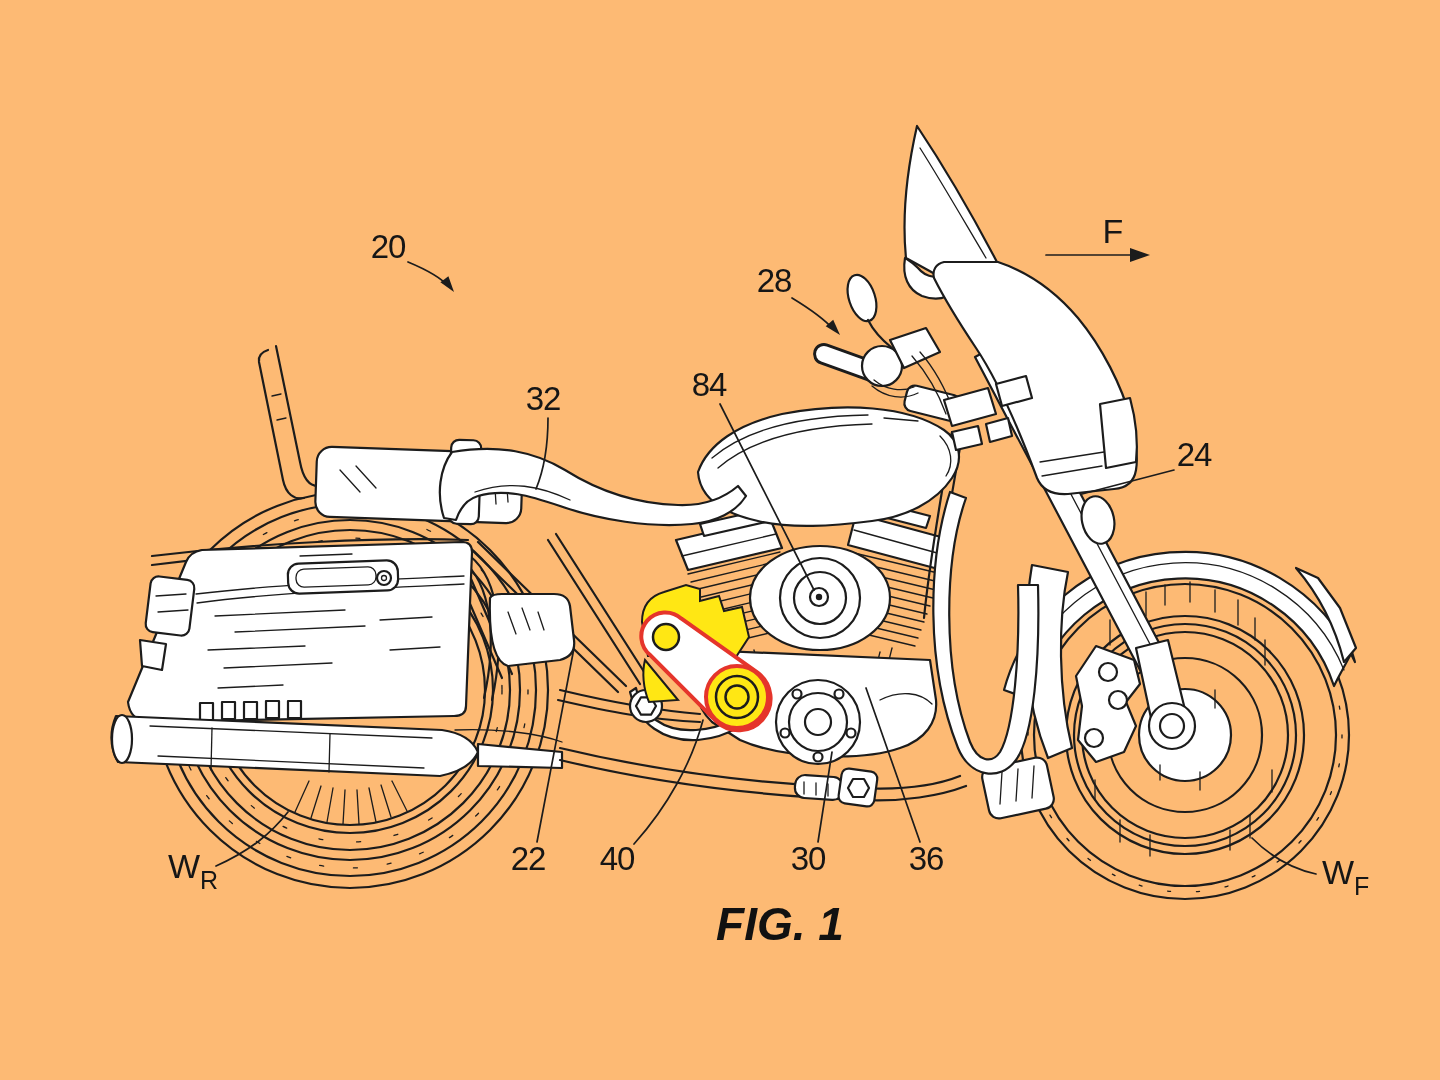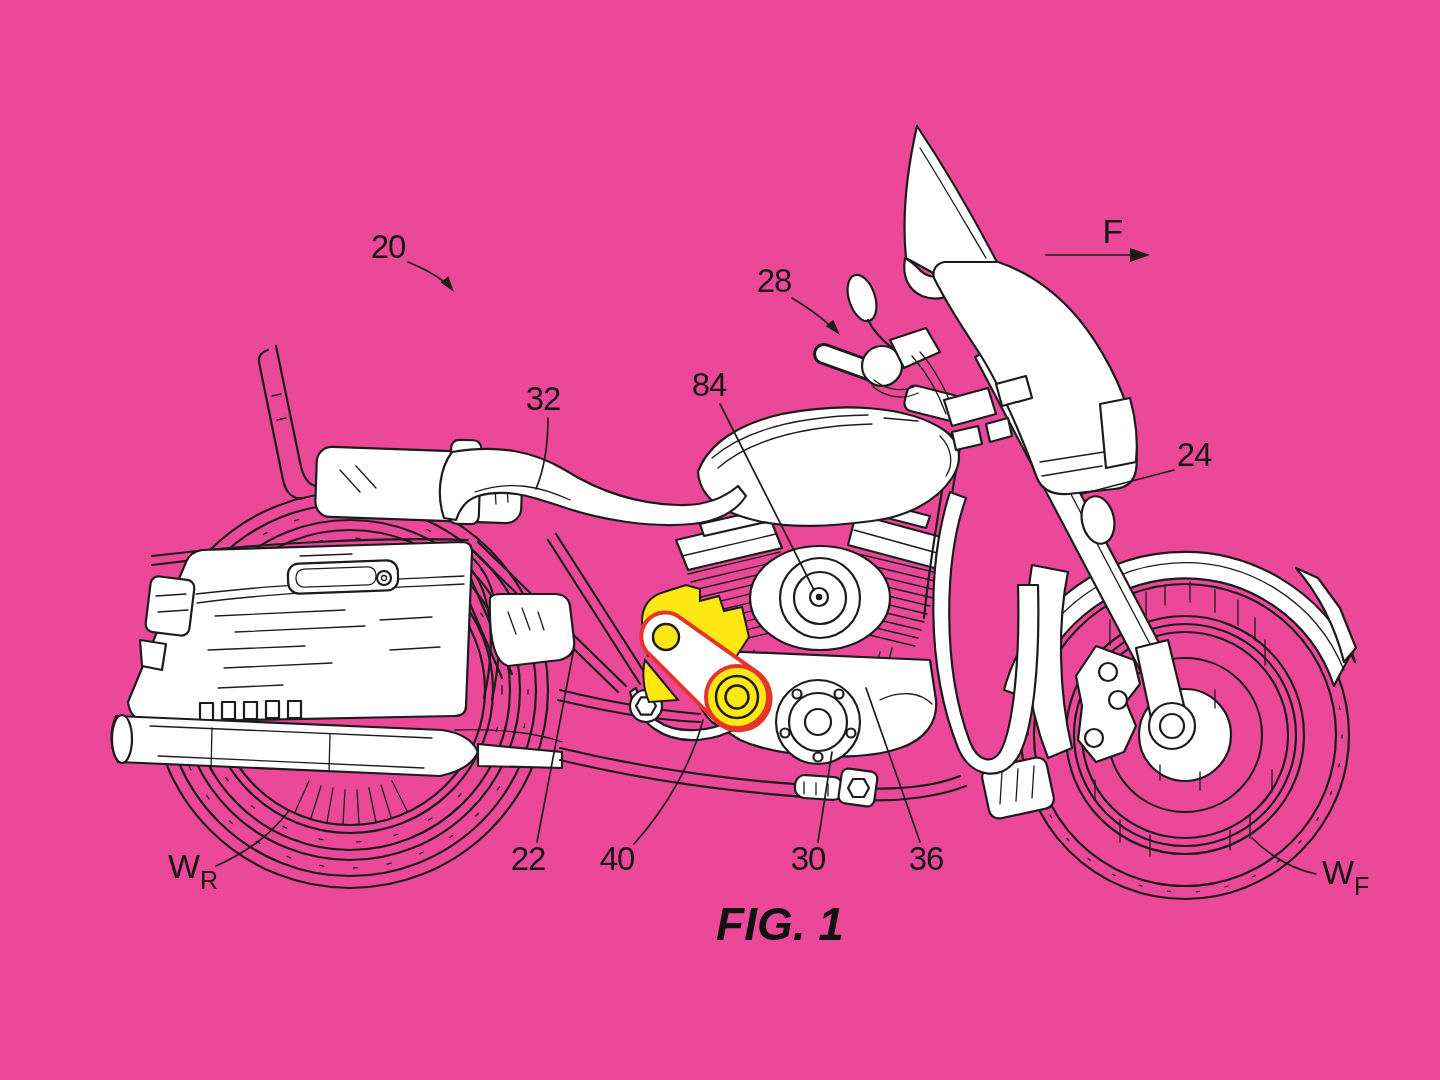--- a/index.html
+++ b/index.html
@@ -1,16 +1,16 @@
 <!DOCTYPE html>
 <html><head>
 <meta charset="utf-8">
 <style>
   html,body{margin:0;padding:0;background:#ffffff;}
-  .stage{position:relative;width:1440px;height:1080px;background:#ec4899;overflow:hidden;
+  .stage{position:relative;width:1440px;height:1080px;background:#fdba74;overflow:hidden;
          font-family:"Liberation Sans", sans-serif;}
   svg{display:block;}
   .ln{fill:none;stroke:#1c1c1c;stroke-width:2.2;stroke-linecap:round;stroke-linejoin:round;}
   .wf{fill:#ffffff;stroke:#1c1c1c;stroke-width:2.2;stroke-linecap:round;stroke-linejoin:round;}
   .thin{fill:none;stroke:#1c1c1c;stroke-width:1.3;stroke-linecap:round;}
   .lead{fill:none;stroke:#1c1c1c;stroke-width:1.7;stroke-linecap:round;}
   .ah{fill:#1c1c1c;stroke:none;}
   text.ref{font-size:33px;fill:#161616;letter-spacing:-1px;}
   text.wlab{font-size:34px;fill:#161616;}
   tspan.sub{font-size:25px;}

